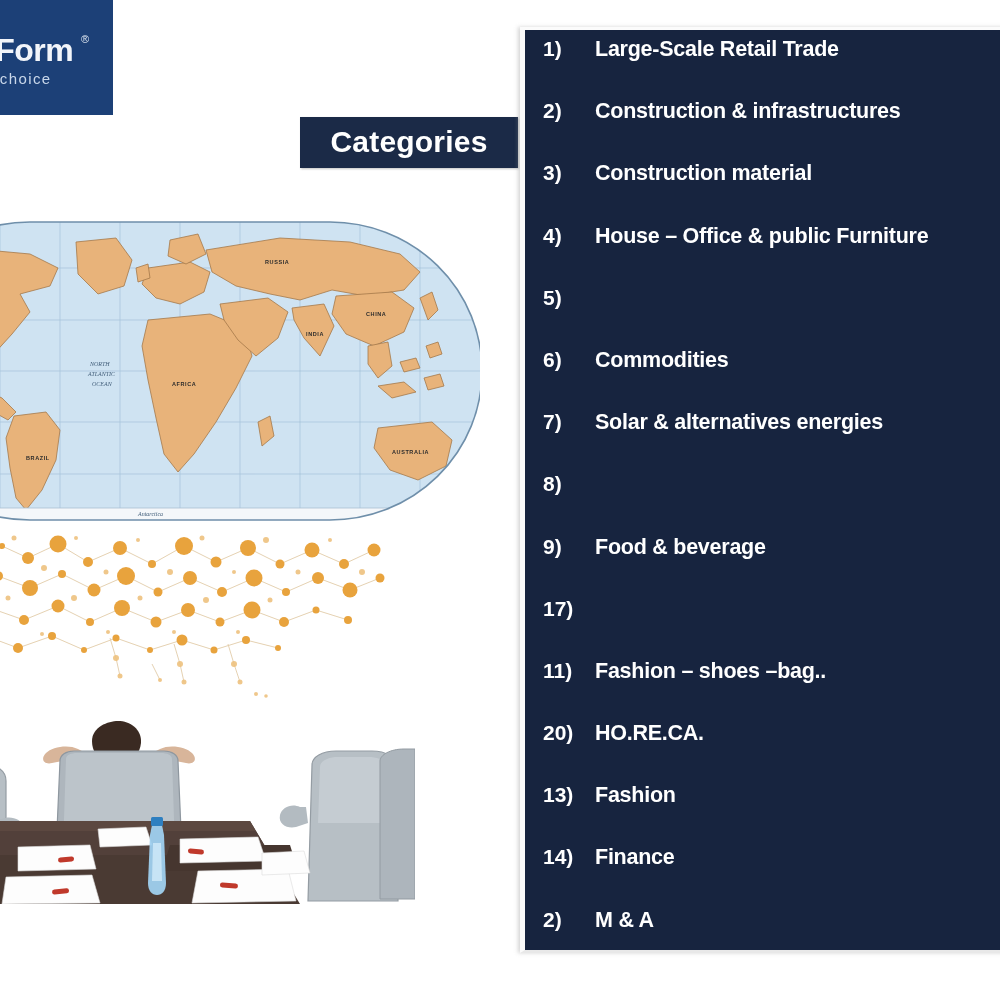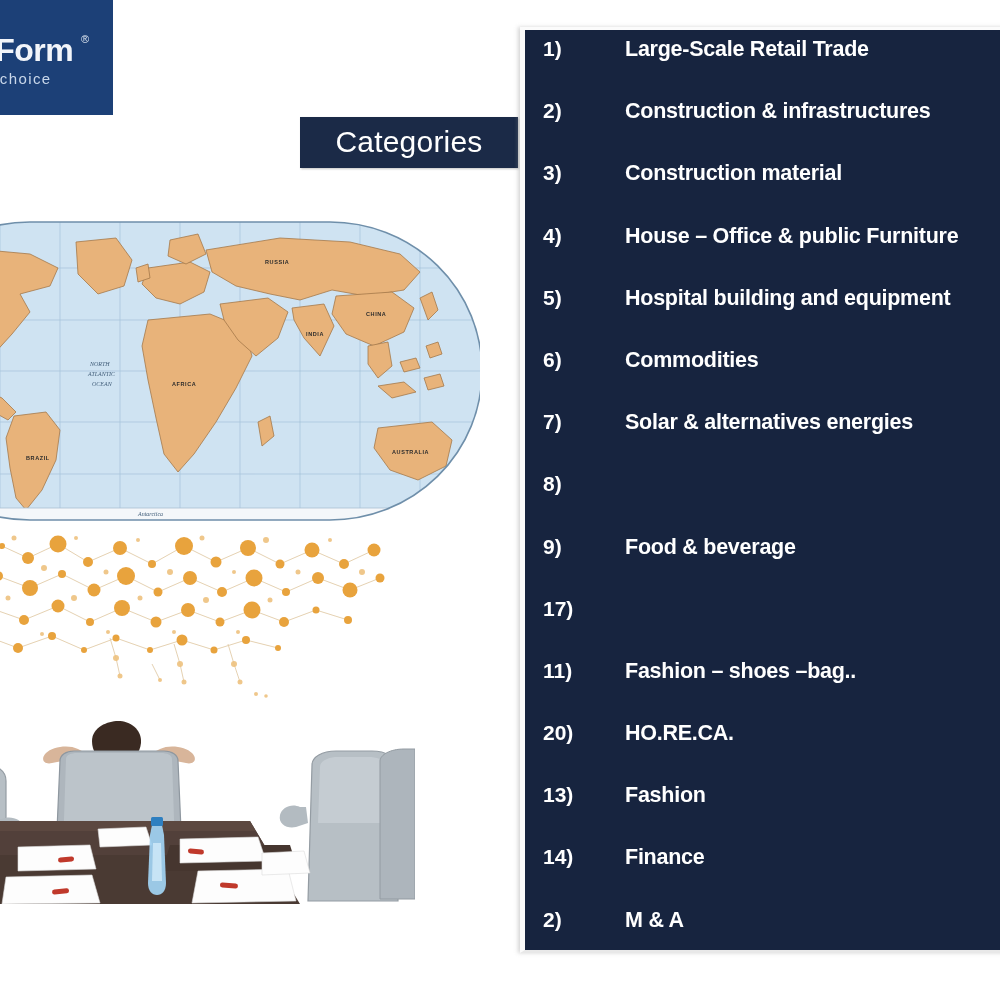--- a/index.html
+++ b/index.html
@@ -71,21 +71,21 @@
     box-shadow: 1px 1px 2px rgba(120,120,120,0.45);
   }
   #categories-title-text {
     position: absolute;
     left: 0;
     right: 0;
     top: 8px;
     text-align: center;
     color: #ffffff;
     font-size: 30px;
-    font-weight: normal;
+    font-weight: bold;
     letter-spacing: 0.2px;
   }
 
   
   #world-map {
     position: absolute;
     left: -120px;
     top: 216px;
     width: 600px;
     height: 310px;
@@ -143,21 +143,20 @@
     font-size: 21px;
     font-weight: bold;
     white-space: nowrap;
   }
   .cat-label {
     color: #ffffff;
     font-size: 21.5px;
     font-weight: bold;
     white-space: nowrap;
     letter-spacing: -0.25px;
-    margin-left: 30px;
   }
 </style>
 </head>
 <body>
 
 <div id="slide">
 
   <div id="logo-block">
     <span id="logo-wordmark">...Form</span>
     <span id="logo-reg">®</span>
@@ -428,21 +427,20 @@
     <div class="cat-row">
       <span class="cat-num">3)</span>
       <span class="cat-label">Construction material</span>
     </div>
     <div class="cat-row">
       <span class="cat-num">4)</span>
       <span class="cat-label">House – Office &amp; public Furniture</span>
     </div>
     <div class="cat-row">
       <span class="cat-num">5)</span>
-      <span class="cat-label">Hospital building and equipment</span>
     </div>
     <div class="cat-row">
       <span class="cat-num">6)</span>
       <span class="cat-label">Commodities</span>
     </div>
     <div class="cat-row">
       <span class="cat-num">7)</span>
       <span class="cat-label">Solar &amp; alternatives energies</span>
     </div>
     <div class="cat-row">

